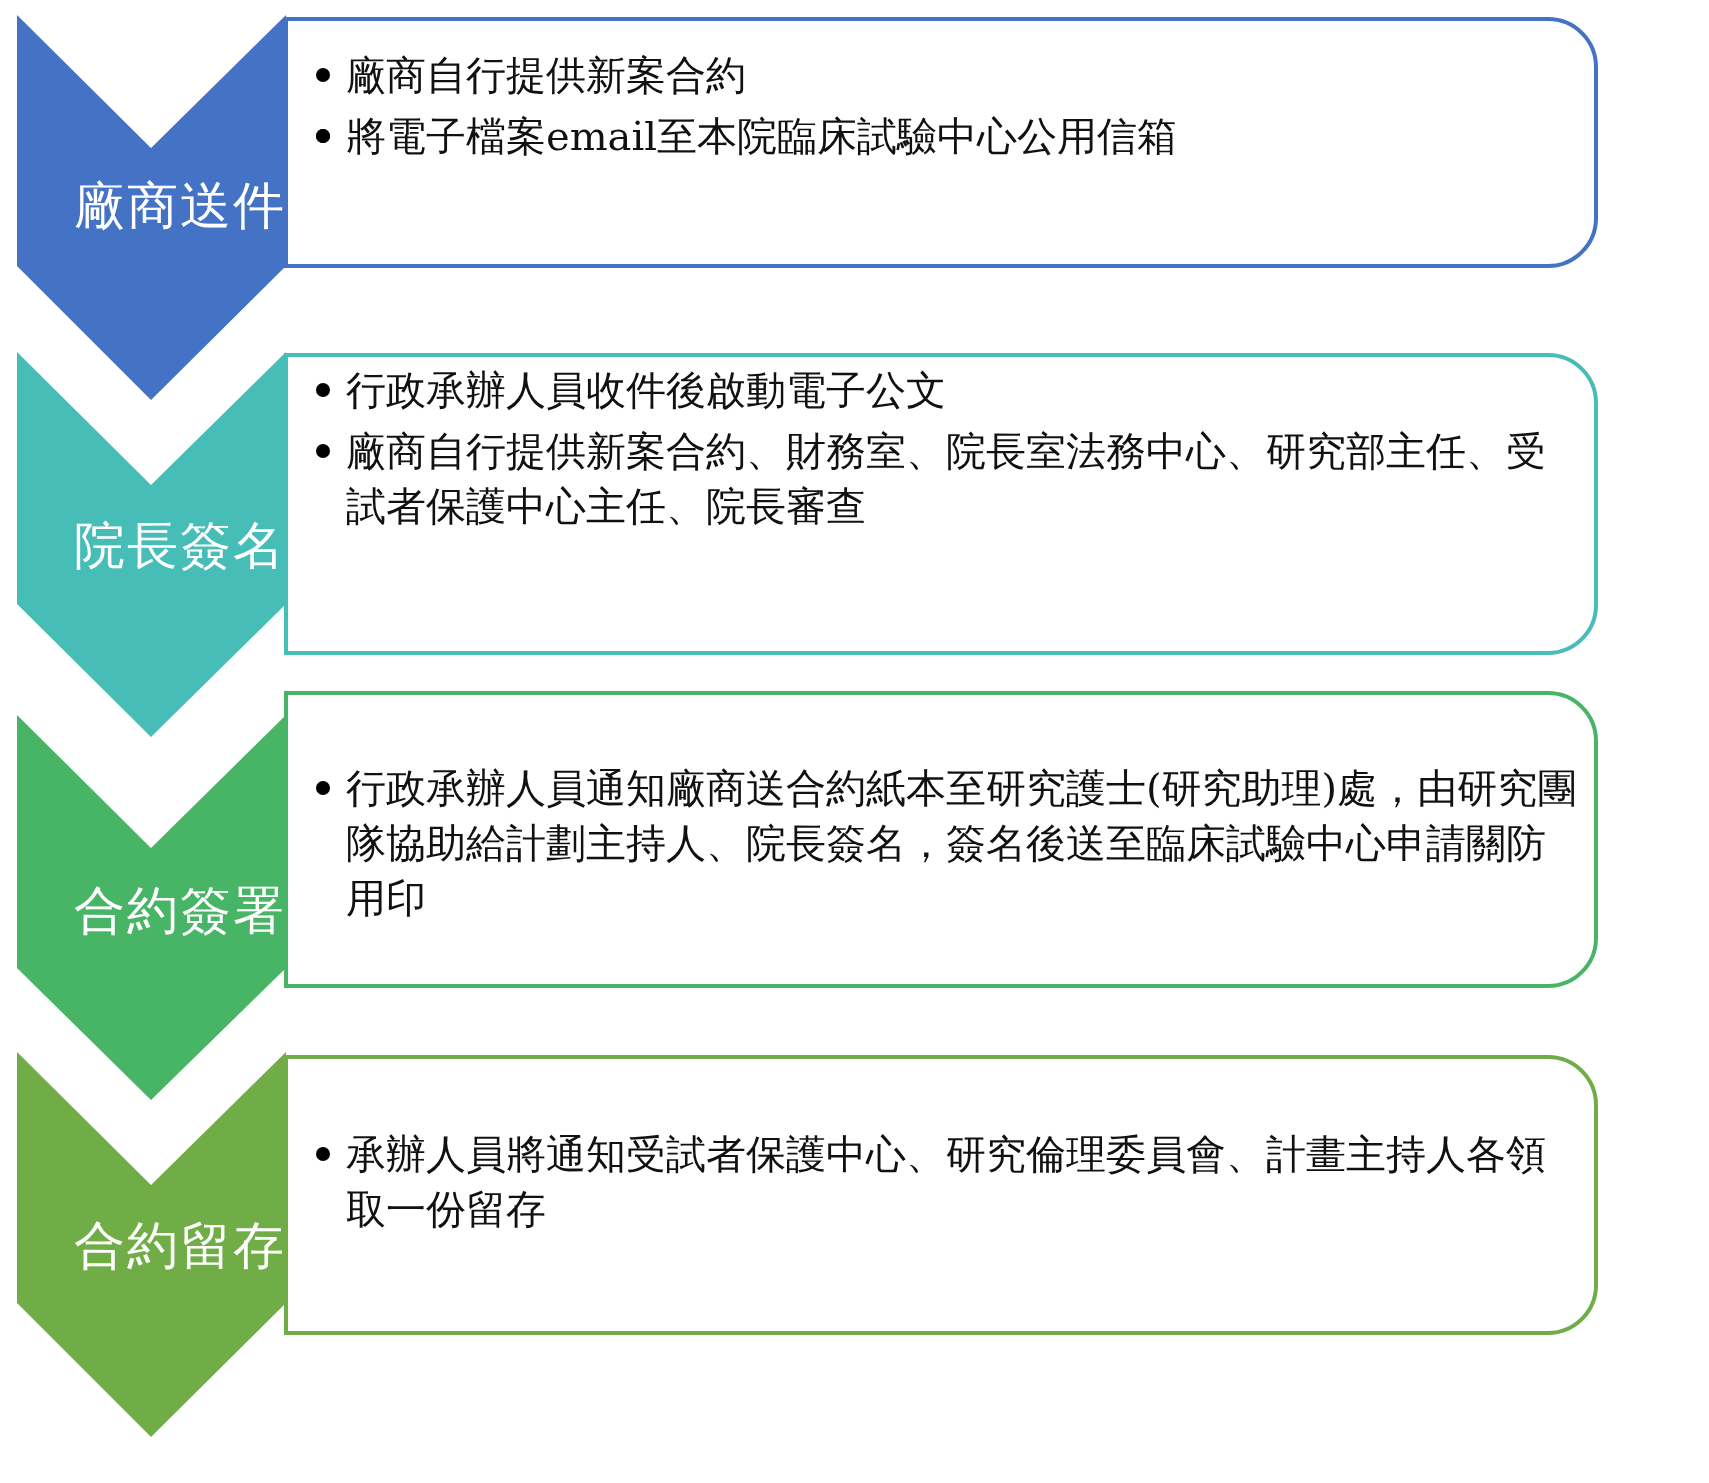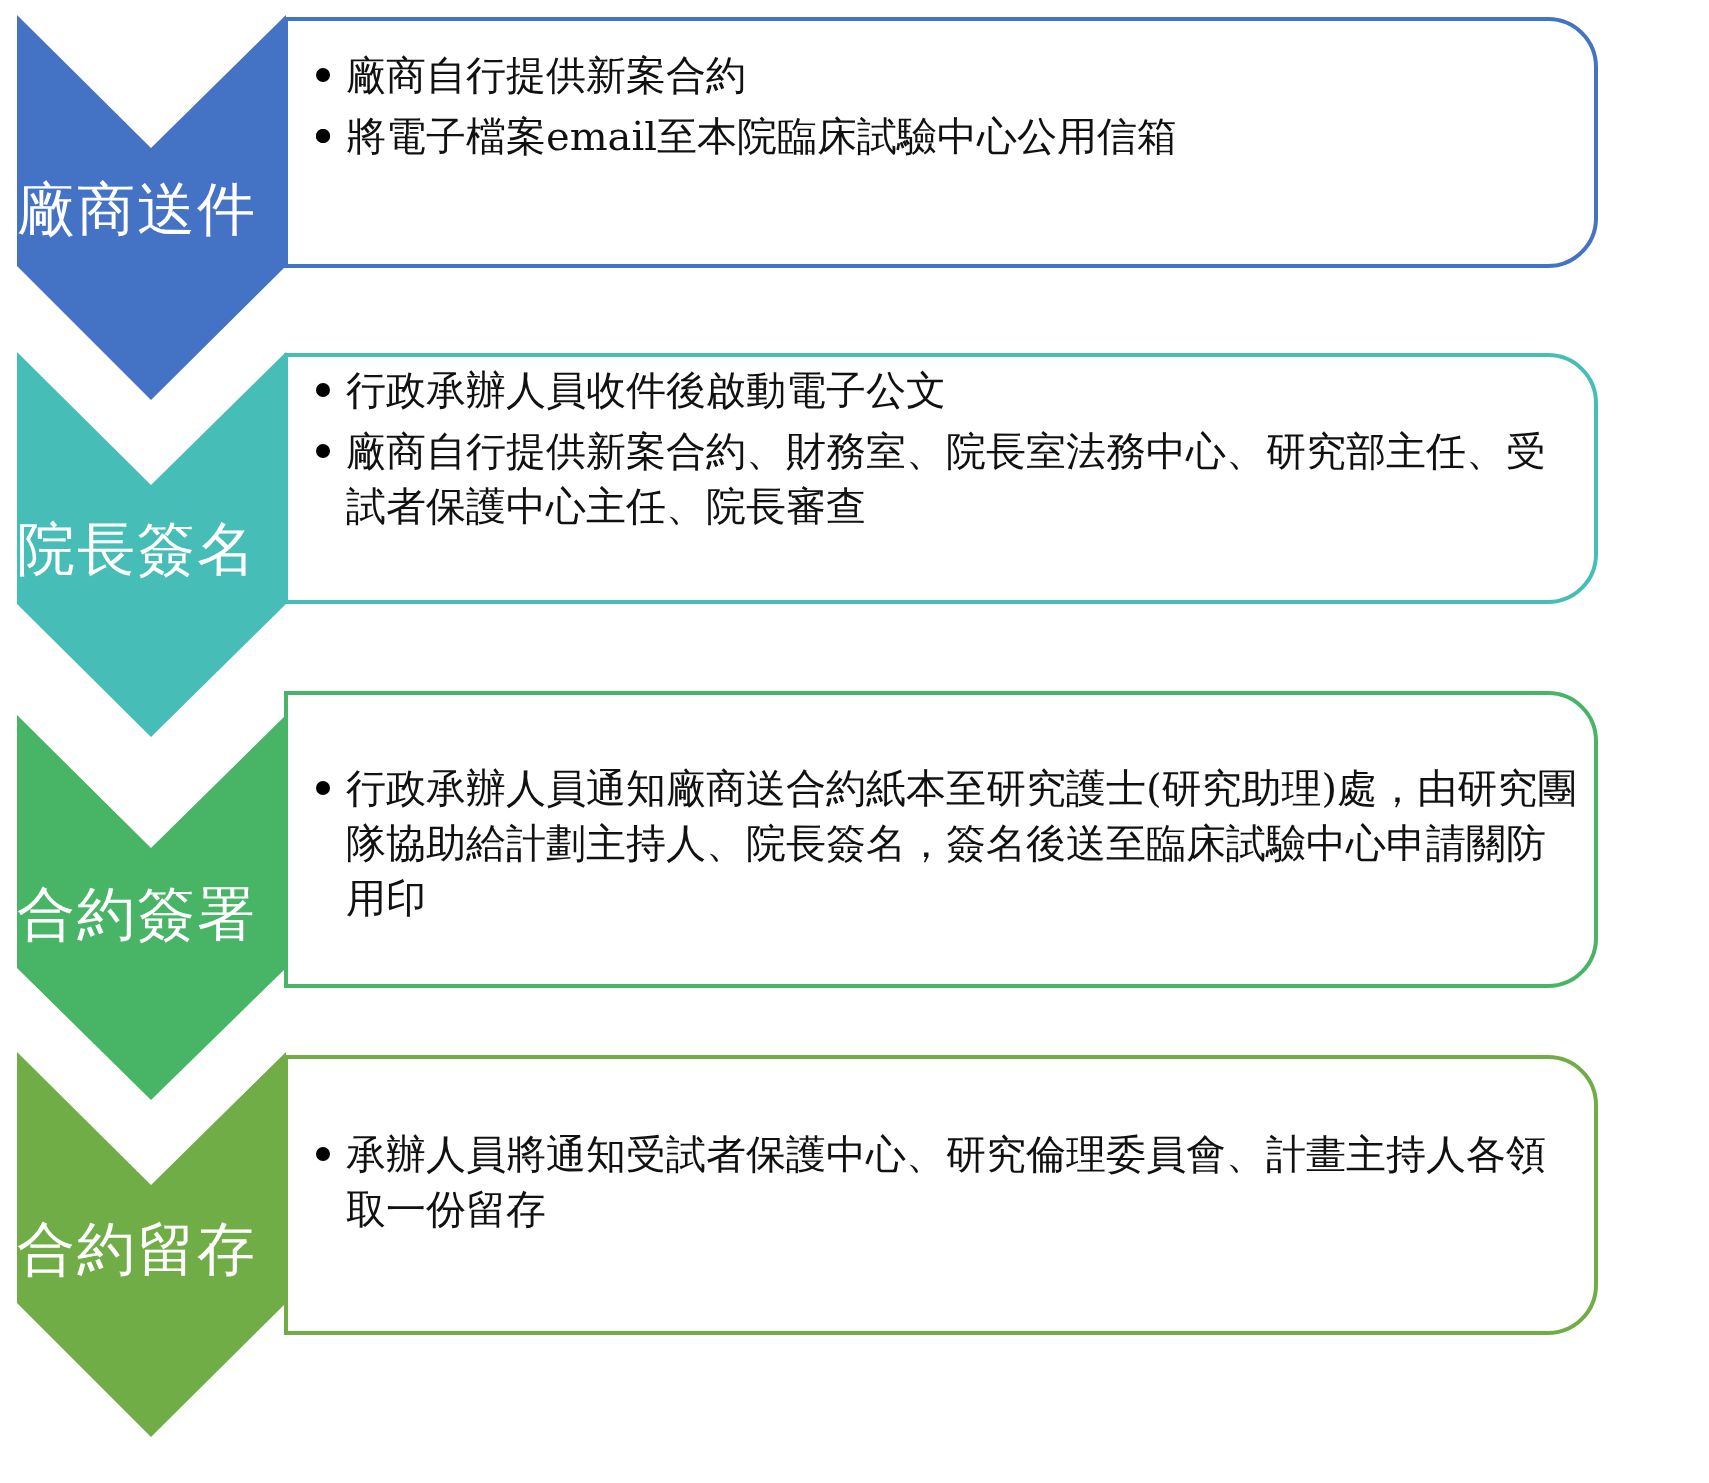--- a/index.html
+++ b/index.html
@@ -1,20 +1,20 @@
 <!DOCTYPE html>
 <html><head>
 <meta charset="utf-8">
 <style>
   html, body { margin: 0; padding: 0; background: #ffffff; }
   body { width: 1709px; height: 1483px; position: relative; overflow: hidden;
          font-family: "DejaVu Serif", "Liberation Serif", serif; }
   .chevron-svg { position: absolute; left: 0; top: 0; width: 1709px; height: 1483px; }
-  .step-label { position: absolute; left: 17px; width: 269px; text-align: left;
-                color: #ffffff; font-size: 58px; line-height: 1; white-space: nowrap;
+  .step-label { position: absolute; left: 17px; width: 269px; text-align: right;
+                color: #ffffff; font-size: 51px; line-height: 1; white-space: nowrap;
                 letter-spacing: 2px; }
   .box { position: absolute; left: 284px; width: 1314px; background: #ffffff;
          border: 4px solid; border-radius: 0 50px 50px 0; box-sizing: border-box; }
   .box ul { list-style: none; margin: 0; padding: 0; position: absolute; left: 28px; right: 14px; }
   .box li { position: relative; padding-left: 30px; font-size: 40px; line-height: 55px;
             color: #111111; white-space: normal; }
   .box li + li { margin-top: 6px; }
   .bullet { position: absolute; left: 0; top: 20px; width: 14px; height: 14px;
             border-radius: 50%; background: #000000; }
 </style>
@@ -34,21 +34,21 @@
 <div class="step-label" style="top:1220px;">合約留存</div>
 
 <div class="box" style="top:17px; height:251px; border-color:#4472C4;">
   <ul style="top:27px;">
     <li><span class="bullet"></span><span>廠商自行提供新案合約</span></li>
     <li><span class="bullet"></span></li>
     <li><span class="bullet"></span><span>將電子檔案email至本院臨床試驗中心公用信箱</span></li>
   </ul>
 </div>
 
-<div class="box" style="top:353px; height:251px; border-color:#47BDB7;">
+<div class="box" style="top:353px; height:302px; border-color:#47BDB7;">
   <ul style="top:6px;">
     <li><span class="bullet"></span><span>行政承辦人員收件後啟動電子公文</span></li>
     <li><span class="bullet"></span><span>廠商自行提供新案合約、財務室、院長室法務中心、研究部主任、受試者保護中心主任、院長審查</span></li>
   </ul>
 </div>
 
 <div class="box" style="top:691px; height:297px; border-color:#47B466;">
   <ul style="top:66px;">
     <li><span class="bullet"></span><span>行政承辦人員通知廠商送合約紙本至研究護士(研究助理)處，由研究團隊協助給計劃主持人、院長簽名，簽名後送至臨床試驗中心申請關防用印</span></li>
   </ul>

